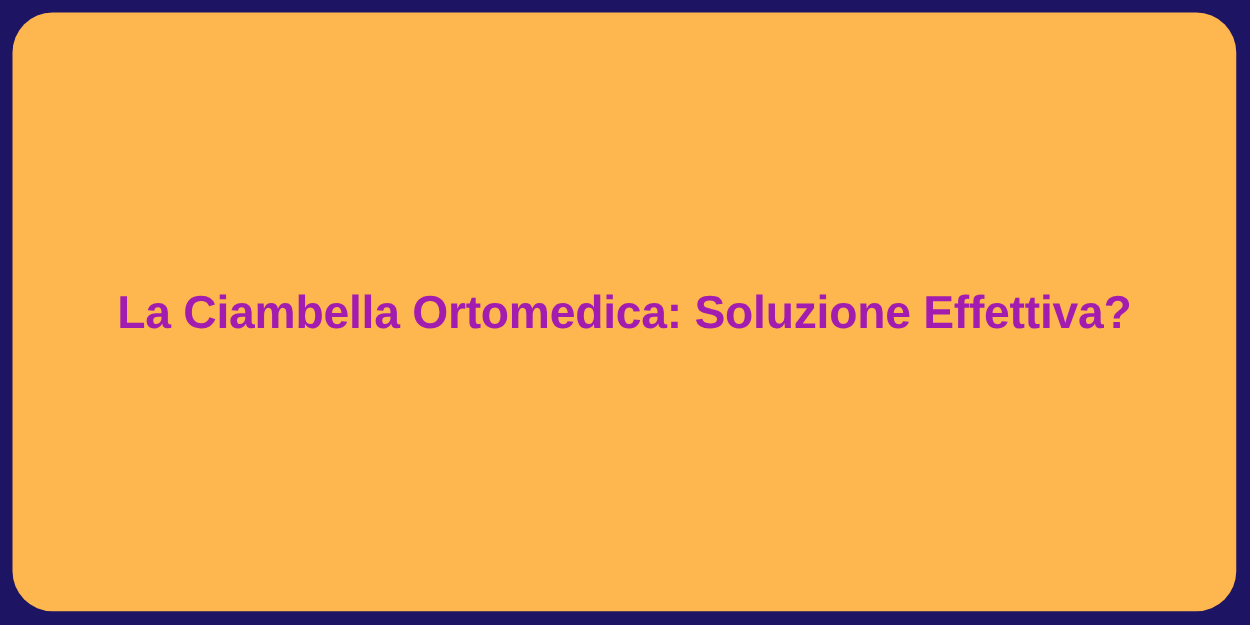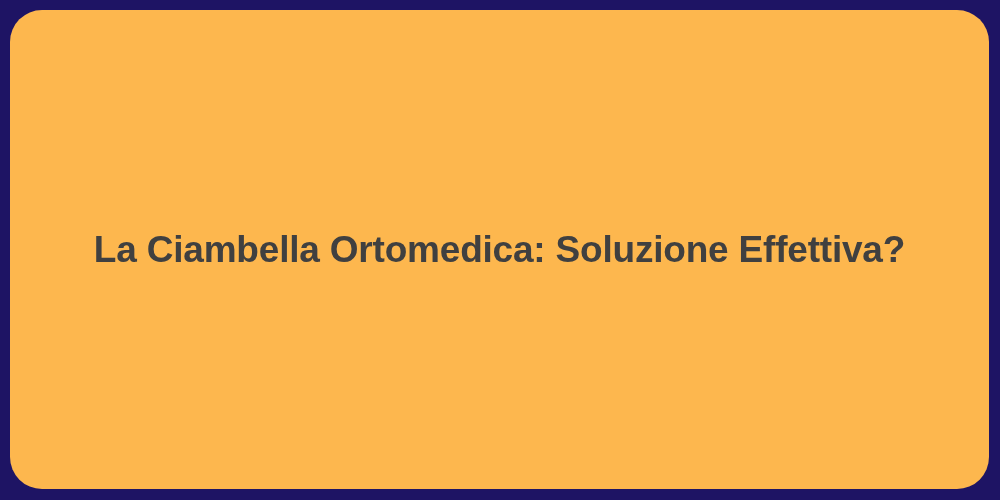--- a/index.html
+++ b/index.html
@@ -36,21 +36,21 @@
     align-items: center;
     justify-content: center;
     overflow: hidden;
   }
 
   
   .headline {
     margin: 0;
     padding: 0 40px;
     text-align: right;
-    color: #404040;
+    color: #a21caf;
     font-size: 37px;
     line-height: 1.12;
     font-weight: 700;
     letter-spacing: -0.2px;
     font-family: "Liberation Sans", "DejaVu Sans", sans-serif;
     -webkit-font-smoothing: antialiased;
   }
 </style>
 </head>
 <body>

